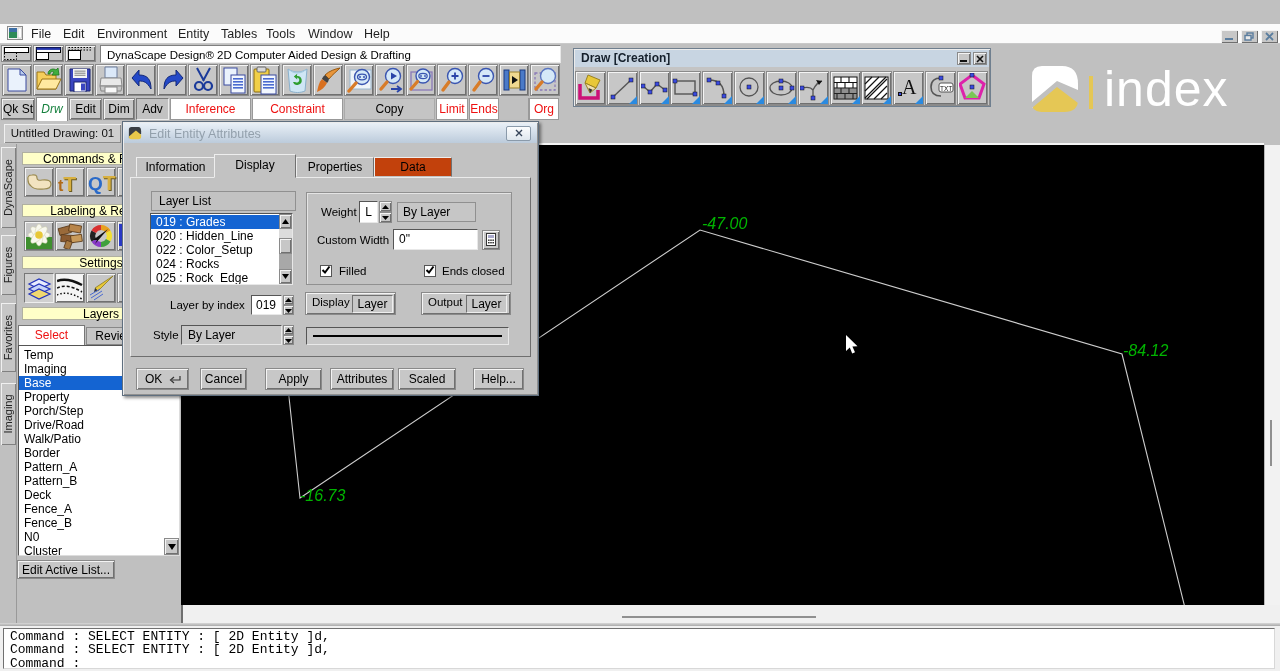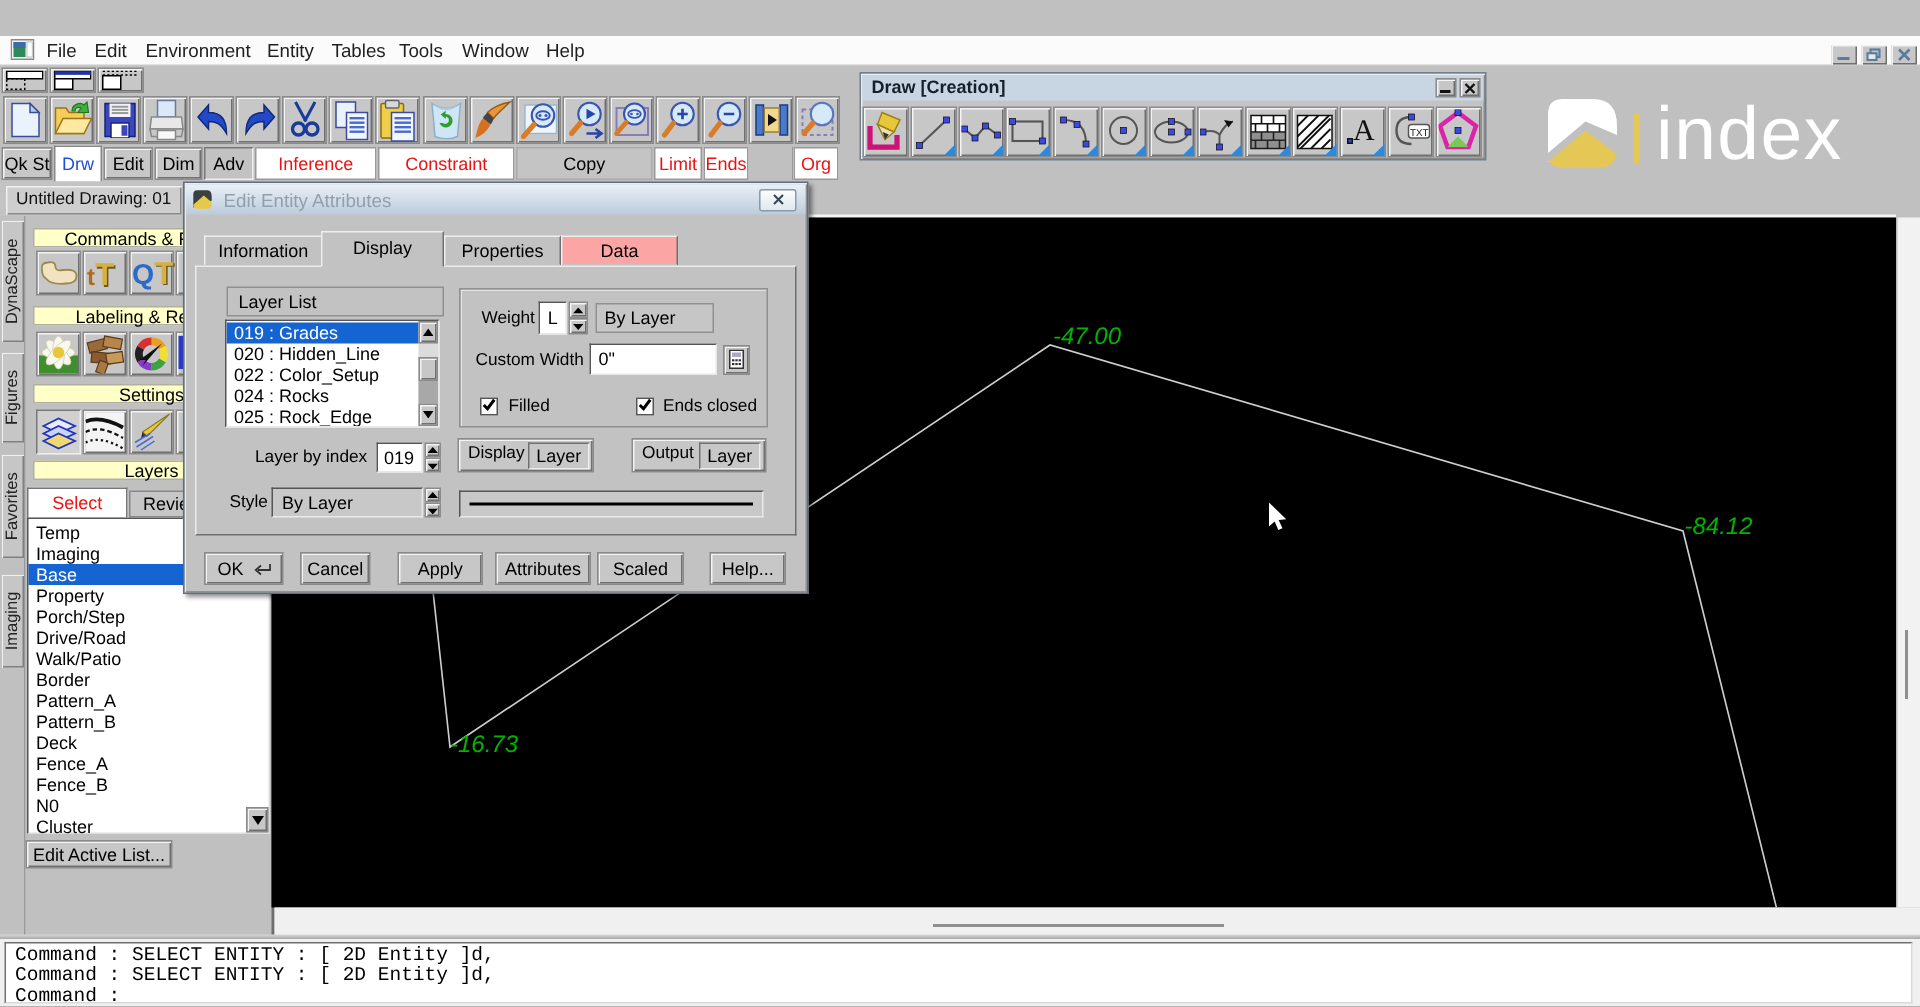--- a/index.html
+++ b/index.html
@@ -53,20 +53,23 @@
 <svg class="abs" style="left:36px;top:47px;" width="25" height="13" viewBox="0 0 25 13">
       <rect x="0.5" y="0.5" width="24" height="5" fill="#fff" stroke="#000"></rect>
       <rect x="0.5" y="0.5" width="24" height="2.4" fill="#2233aa"></rect>
       <rect x="0.5" y="5.5" width="12" height="7" fill="#fff" stroke="#000"></rect>
     </svg>
 <div class="abs btn3d" style="left:65px;top:45px;width:31px;height:17px;"></div>
 <svg class="abs" style="left:68px;top:47px;" width="25" height="13" viewBox="0 0 25 13">
       <path d="M0.5 3 L24.5 3 M0.5 0.5 L24.5 0.5" stroke="#000" stroke-dasharray="1.5 1.5"></path>
       <rect x="0.5" y="3.5" width="12" height="9" fill="#fff" stroke="#000"></rect>
     </svg>
+<div class="abs" style="left:100px;top:45px;width:461px;height:18px;background:#fff;border:1px solid;border-color:#808080 #e8e8e8 #e8e8e8 #808080;">
+  <span style="position:absolute;left:6px;top:2.5px;font-size:11.5px;color:#000;">DynaScape Design® 2D Computer Aided Design &amp; Drafting</span>
+</div>
 
 <div class="abs" style="left:0;top:63px;width:1280px;height:34px;background:#c0c0c0;" id="row2bg"></div>
 <div id="row2">
 <div class="abs btn3d" style="left:2px;top:64px;width:30px;height:32px;"></div>
 <svg class="abs" style="left:7px;top:68px;" width="20" height="24" viewBox="0 0 20 24">
         <path d="M1 1 L13 1 L19 7 L19 23 L1 23 Z" fill="#eaf2fc" stroke="#3a4ba0"></path>
         <path d="M13 1 L13 7 L19 7 Z" fill="#b8ccec" stroke="#3a4ba0"></path>
       </svg>
 <div class="abs btn3d" style="left:33px;top:64px;width:30px;height:32px;"></div>
 <svg class="abs" style="left:36px;top:67px;" width="26" height="26" viewBox="0 0 26 26">
@@ -184,21 +187,21 @@
 <svg class="abs" style="left:533px;top:67px;" width="25" height="26" viewBox="0 0 25 26">
         <rect x="2" y="6" width="20" height="17" fill="none" stroke="#8a7ab8" stroke-width="1.3" stroke-dasharray="2.5 2"></rect>
         <circle cx="15" cy="9" r="7.5" fill="#d5e9f8" stroke="#5a75c0" stroke-width="1.4"></circle>
         <path d="M9 15 L3 22" stroke="#d87c28" stroke-width="3.4" stroke-linecap="round"></path>
       </svg>
 </div>
 
 <div class="abs" style="left:0;top:97px;width:1280px;height:24px;background:#c0c0c0;" id="row3bg"></div>
 <div id="row3" style="font-size:12px;">
 <div class="abs btn3d" style="left:1px;top:98px;width:34px;height:22px;text-align:center;line-height:20px;color:#000;">Qk St</div>
-<div class="abs" style="left:36px;top:97px;width:32px;height:24px;background:#fff;border:1px solid #888;border-bottom:none;text-align:center;line-height:22px;color:#1d4ed8;">Drw</div>
+<div class="abs" style="left:36px;top:97px;width:32px;height:24px;background:#fff;border:1px solid #888;border-bottom:none;text-align:center;line-height:22px;color:#15803d;font-style:italic;">Drw</div>
 <div class="abs btn3d" style="left:69px;top:98px;width:33px;height:22px;text-align:center;line-height:20px;color:#000;">Edit</div>
 <div class="abs btn3d" style="left:103px;top:98px;width:32px;height:22px;text-align:center;line-height:20px;color:#000;">Dim</div>
 <div class="abs" style="left:136px;top:98px;width:33px;height:22px;background:#c2c2c2;border:1px solid;border-color:#777 #eee #eee #777;text-align:center;line-height:20px;color:#000;">Adv</div>
 <div class="abs" style="left:170px;top:98px;width:81px;height:22px;background:#fff;border:1px solid #999;text-align:center;line-height:20px;color:#ee1111;">Inference</div>
 <div class="abs" style="left:252px;top:98px;width:91px;height:22px;background:#fff;border:1px solid #999;text-align:center;line-height:20px;color:#ee1111;">Constraint</div>
 <div class="abs" style="left:344px;top:98px;width:91px;height:22px;background:#c4c4c4;border:1px solid #aaa;text-align:center;line-height:20px;color:#000;">Copy</div>
 <div class="abs" style="left:436px;top:98px;width:32px;height:22px;background:#fff;border:1px solid #999;text-align:center;line-height:20px;color:#ee1111;">Limit</div>
 <div class="abs" style="left:469px;top:98px;width:30px;height:22px;background:#fff;border:1px solid #999;text-align:center;line-height:20px;color:#ee1111;">Ends</div>
 <div class="abs" style="left:500px;top:98px;width:28px;height:22px;background:#fff;border:1px solid #999;text-align:center;line-height:20px;color:#737373;margin-left:28px;">Fill</div>
 <div class="abs" style="left:529px;top:98px;width:30px;height:22px;background:#fff;border:1px solid #999;text-align:center;line-height:20px;color:#ee1111;">Org</div>
@@ -375,21 +378,21 @@
         <path d="M1 12 L9 5 L15 10 L15 12 Q15 15 12 15 L4 15 Q1 15 1 12 Z" fill="#e8c84a"></path>
       </svg>
 <span class="abs" style="left:149px;top:127px;font-size:12.5px;color:#93a0ac;">Edit Entity Attributes</span>
 <div class="abs" style="left:506px;top:126px;width:25px;height:15px;background:linear-gradient(#fcfdfe,#dfe7ee);border:1px solid #8a9aaa;border-radius:2px;"></div>
 <svg class="abs" style="left:515px;top:129px;" width="8" height="8" viewBox="0 0 8 8">
         <path d="M1 1 L7 7 M7 1 L1 7" stroke="#37465a" stroke-width="1.4"></path>
       </svg>
 
 <div class="abs" style="left:136px;top:157px;width:79px;height:20px;background:#c2c2c2;border:1px solid;border-color:#eee #707070 #c2c2c2 #eee;text-align:center;font-size:12px;line-height:19px;color:#000;">Information</div>
 <div class="abs" style="left:296px;top:157px;width:78px;height:20px;background:#c2c2c2;border:1px solid;border-color:#eee #707070 #c2c2c2 #eee;text-align:center;font-size:12px;line-height:19px;color:#000;">Properties</div>
-<div class="abs" style="left:374px;top:157px;width:78px;height:20px;background:#fca5a5;border:1px solid;border-color:#eee #707070 #c2c2c2 #eee;text-align:center;font-size:12px;line-height:19px;color:#000;">Data</div>
+<div class="abs" style="left:374px;top:157px;width:78px;height:20px;background:#c2410c;border:1px solid;border-color:#eee #707070 #c2c2c2 #eee;text-align:center;font-size:12px;line-height:19px;color:#000;">Data</div>
 
 <div class="abs" style="left:130px;top:177px;width:401px;height:180px;background:#c2c2c2;border:1px solid;border-color:#ebebeb #6e6e6e #6e6e6e #ebebeb;"></div>
 <div class="abs" style="left:214px;top:154px;width:82px;height:24px;background:#c2c2c2;border:1px solid;border-color:#eee #707070 #c2c2c2 #eee;text-align:center;font-size:12px;line-height:21px;color:#000;">Display</div>
 
 <div class="abs" style="left:151px;top:191px;width:145px;height:20px;border:1px solid #909090;font-size:12px;line-height:18px;color:#000;padding-left:7px;">Layer List</div>
 <div class="abs" style="left:150px;top:213px;width:143px;height:72px;background:#fff;border:1px solid;border-color:#555 #e8e8e8 #e8e8e8 #555;overflow:hidden;">
   <div style="height:14px;line-height:14px;padding-left:5px;background:#1464d2;color:#fff;font-size:12px;margin-top:1px;">019 : Grades</div>
   <div style="height:14px;line-height:14px;padding-left:5px;font-size:12px;color:#000;">020 : Hidden_Line</div>
   <div style="height:14px;line-height:14px;padding-left:5px;font-size:12px;color:#000;">022 : Color_Setup</div>
   <div style="height:14px;line-height:14px;padding-left:5px;font-size:12px;color:#000;">024 : Rocks</div>

